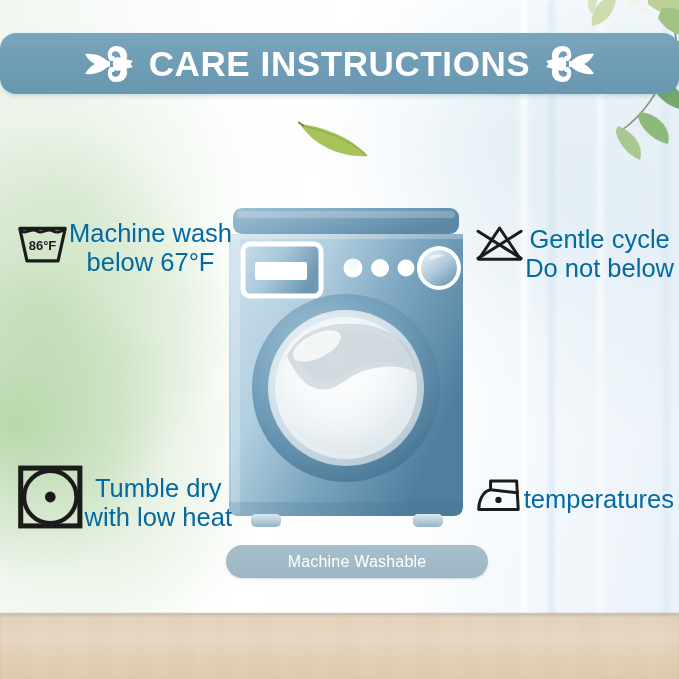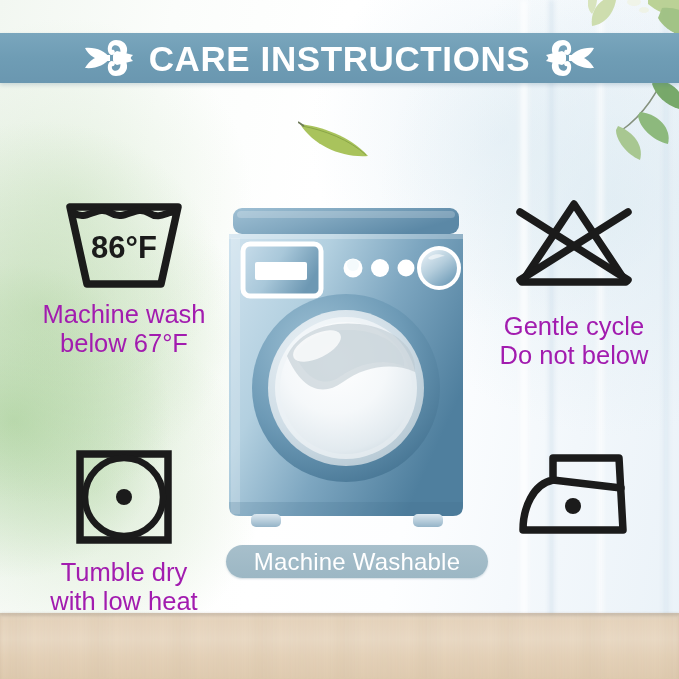--- a/index.html
+++ b/index.html
@@ -99,50 +99,51 @@
     height: 42px;
     pointer-events: none;
   }
 
   
   .banner {
     position: absolute;
     left: 0;
     top: 33px;
     width: 679px;
-    height: 50px;
+    height: 61px;
     background: linear-gradient(180deg, #7aa6bd 0%, #6f9db5 48%, #6a97b0 100%);
     display: flex;
     align-items: center;
     justify-content: center;
     gap: 14px;
     box-shadow: 0 2px 4px rgba(70,110,135,0.22);
+    border-radius: 16px;
   }
   .banner-title {
     color: #ffffff;
     font-size: 35px;
     font-weight: bold;
     letter-spacing: 0.6px;
     white-space: nowrap;
     line-height: 1;
   }
   .ornament { width: 52px; height: 46px; flex: 0 0 auto; }
   .ornament.right { transform: scaleX(-1); }
 
   
   .cell {
     position: absolute;
     display: flex;
-    flex-direction: column;
+    flex-direction: row;
     align-items: center;
   }
   .cell-caption {
     margin-top: 8px;
     text-align: center;
-    color: #a21caf;
+    color: #0369a1;
     font-size: 25.5px;
     line-height: 1.13;
     white-space: nowrap;
   }
   .cell .sym { display: block; }
 
   .cell-wash   { left: 16px;  top: 196px; width: 216px; }
   .cell-bleach { left: 474px; top: 196px; width: 200px; }
   .cell-dry    { left: 16px;  top: 448px; width: 216px; }
   .cell-iron   { left: 474px; top: 448px; width: 200px; }
@@ -169,21 +170,21 @@
     height: 33px;
     border-radius: 17px;
     background: linear-gradient(180deg, #a7bfcb 0%, #9cb7c4 100%);
     display: flex;
     align-items: center;
     justify-content: center;
     box-shadow: 0 1px 2px rgba(120,150,166,0.35);
   }
   .badge-text {
     color: #ffffff;
-    font-size: 24px;
+    font-size: 16px;
     letter-spacing: 0.2px;
     white-space: nowrap;
     line-height: 1;
   }
 </style>
 </head>
 <body>
 
 <div id="stage">
 
@@ -368,16 +369,17 @@
     </div>
   </div>
 
   <div class="cell cell-iron">
     <svg class="sym" width="126" height="96" viewBox="0 0 126 96">
       <path d="M42 10 L108 10 L112 82 L12 82 C12 60 22 36 42 32 Z" fill="none" stroke="#1b1b1b" stroke-width="7.5" stroke-linejoin="round"></path>
       <line x1="42" y1="32" x2="110" y2="40" stroke="#1b1b1b" stroke-width="7.5" stroke-linecap="round"></line>
       <circle cx="62" cy="58" r="8" fill="#1b1b1b"></circle>
     </svg>
     <div class="cell-caption">
+      <div>temperatures</div>
     </div>
   </div>
 
 </div>
 
 </body></html>

